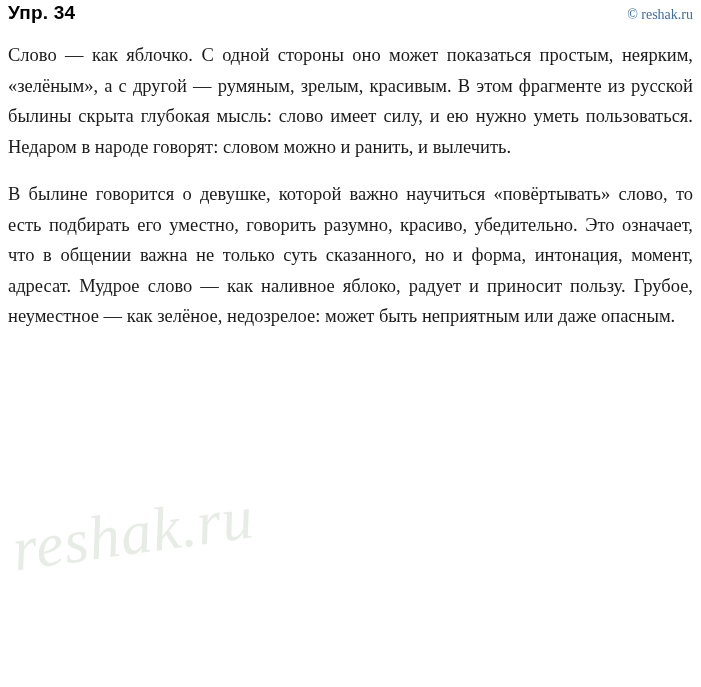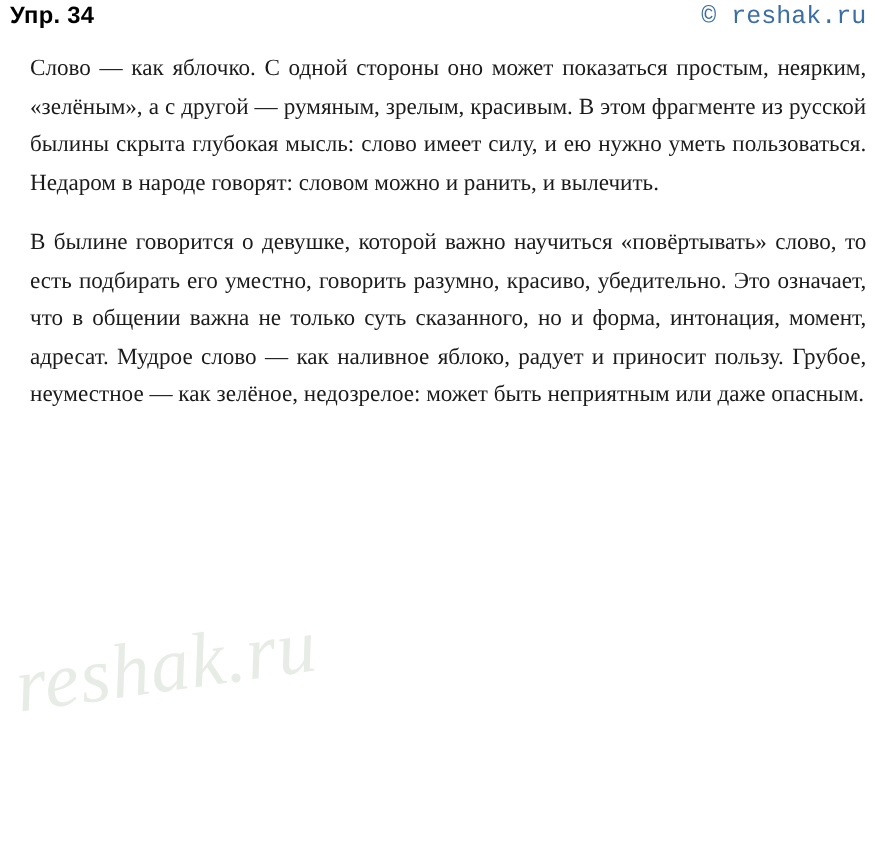--- a/index.html
+++ b/index.html
@@ -31,34 +31,34 @@
     height: 28px;
   }
   .exercise-title {
     font-family: "Liberation Sans", sans-serif;
     font-weight: bold;
     font-size: 19px;
     color: #000000;
     letter-spacing: 0.2px;
   }
   .copyright {
-    font-family: Liberation Mono, monospace;
-    font-size: 20px;
+    font-family: Liberation Serif, serif;
+    font-size: 14px;
     color: #3b6ea5;
     white-space: nowrap;
   }
   .body-text {
     margin-top: 10px;
   }
   .para {
     text-align: justify;
     text-justify: inter-word;
     font-size: 18.5px;
     line-height: 30.5px;
-    margin: 0 0 17px 16px;
+    margin: 0 0 17px 0;
     color: #1b1b1b;
     hyphens: none;
   }
   .para:last-child {
     margin-bottom: 0;
   }
   .watermark {
     position: absolute;
     left: 8px;
     top: 515px;

